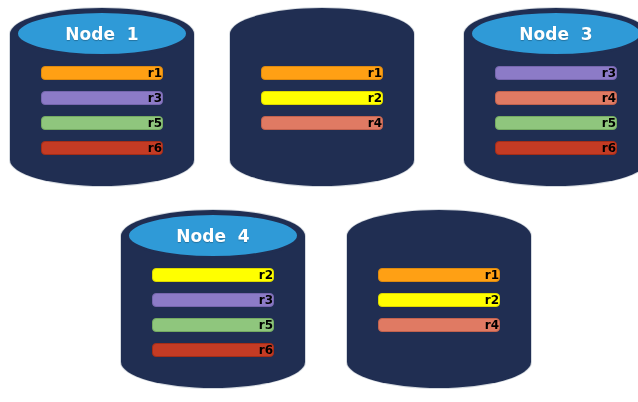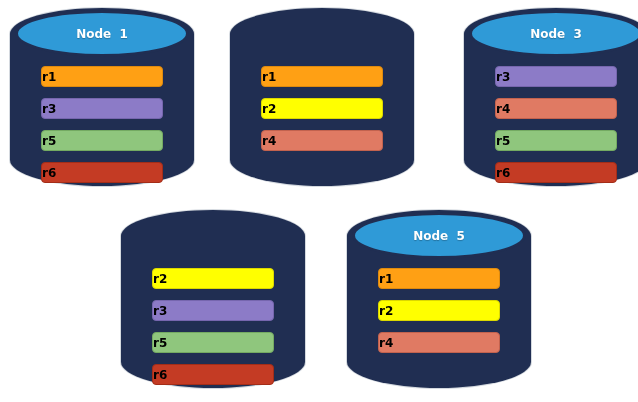--- a/index.html
+++ b/index.html
@@ -37,43 +37,43 @@
     border: 3px solid #202E52;
     border-radius: 50%;
     display: flex;
     align-items: center;
     justify-content: center;
     box-sizing: border-box;
   }
   .node-label {
     color: #ffffff;
     font-weight: bold;
-    font-size: 12px;
+    font-size: 17px;
     white-space: pre;
     text-shadow: 0 1px 1px rgba(0,0,0,0.25);
   }
   .record-list {
     position: absolute;
     top: 58px;
     left: 0;
     right: 0;
     display: flex;
     flex-direction: column;
     align-items: center;
     gap: 11px;
   }
   .bar {
     width: 122px;
-    height: 21px;
+    height: 14px;
     border-radius: 4px;
     border: 1px solid;
     box-sizing: border-box;
     display: flex;
     align-items: center;
-    justify-content: flex-start;
+    justify-content: flex-end;
   }
   .bar span {
     color: #000000;
     font-weight: bold;
     font-size: 12px;
     line-height: 1;
   }
   
   .pos-n1 { left: 10px;  top: 8px;   }
   .pos-n2 { left: 230px; top: 8px;   }
@@ -138,41 +138,41 @@
           <span>r5</span>
         </div>
         <div class="bar" style="background: rgb(196, 59, 36); border-color: rgb(163, 45, 24);">
           <span>r6</span>
         </div>
       </div>
   </div>
 
   <div class="cylinder pos-n4">
     <div class="cyl-body"></div>
+    <div class="cyl-top">
+      <span class="node-label">Node  4</span>
+    </div>
     <div class="record-list">
         <div class="bar" style="background: rgb(255, 255, 0); border-color: rgb(220, 216, 0);">
           <span>r2</span>
         </div>
         <div class="bar" style="background: rgb(140, 123, 199); border-color: rgb(118, 102, 174);">
           <span>r3</span>
         </div>
         <div class="bar" style="background: rgb(143, 198, 125); border-color: rgb(116, 170, 98);">
           <span>r5</span>
         </div>
         <div class="bar" style="background: rgb(196, 59, 36); border-color: rgb(163, 45, 24);">
           <span>r6</span>
         </div>
       </div>
   </div>
 
   <div class="cylinder pos-n5">
     <div class="cyl-body"></div>
-    <div class="cyl-top">
-      <span class="node-label">Node  5</span>
-    </div>
     <div class="record-list">
         <div class="bar" style="background: rgb(255, 160, 20); border-color: rgb(222, 138, 14);">
           <span>r1</span>
         </div>
         <div class="bar" style="background: rgb(255, 255, 0); border-color: rgb(220, 216, 0);">
           <span>r2</span>
         </div>
         <div class="bar" style="background: rgb(224, 122, 99); border-color: rgb(194, 98, 78);">
           <span>r4</span>
         </div>

